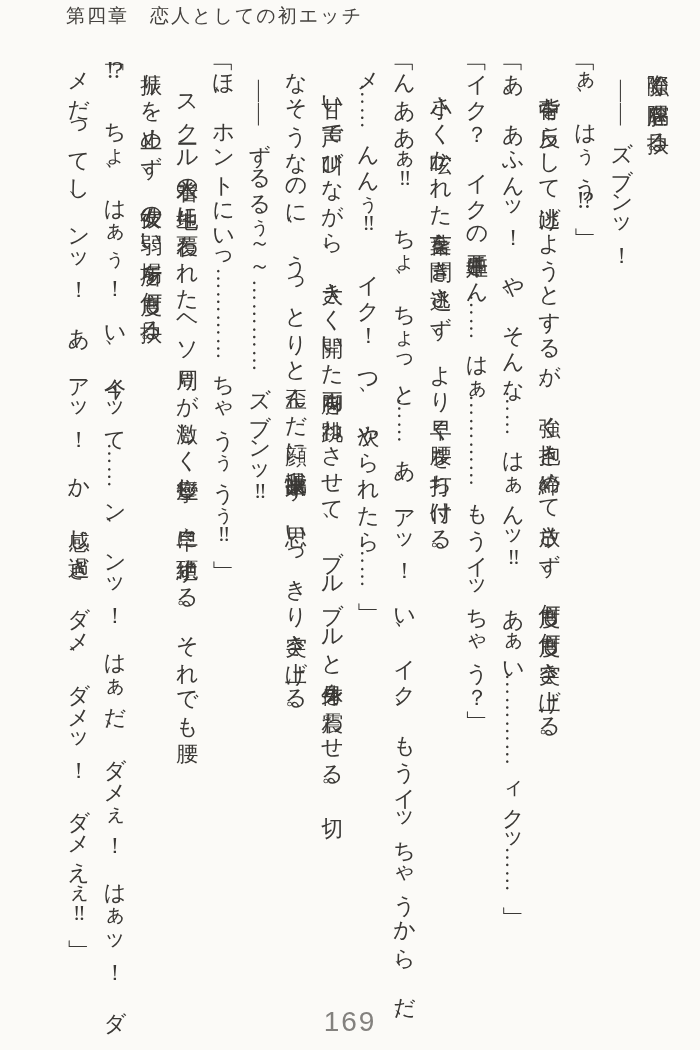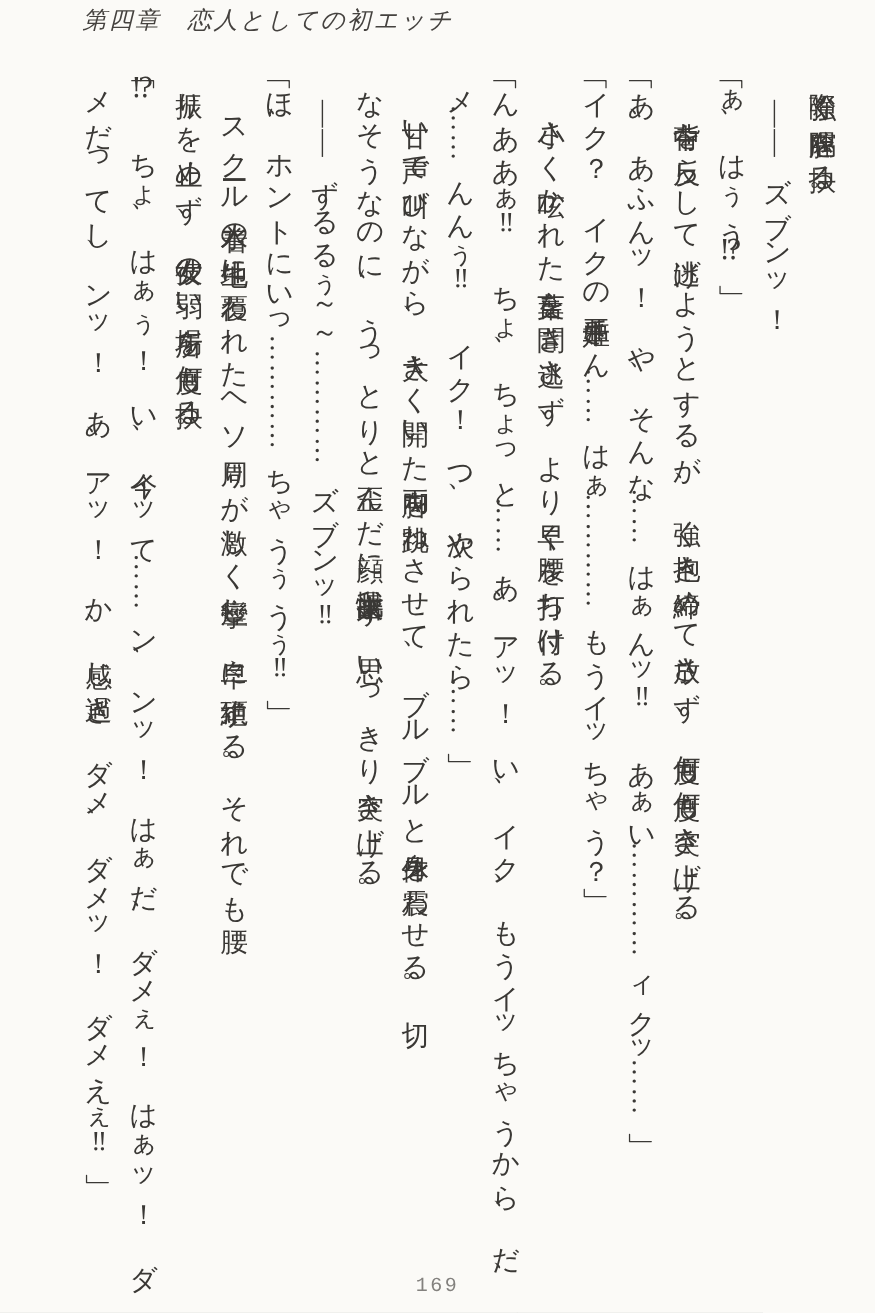--- a/index.html
+++ b/index.html
@@ -19,21 +19,20 @@
   }
   
   #chapter-header {
     position: absolute;
     left: 66px;
     top: 3px;
     font-size: 19px;
     letter-spacing: 2px;
     color: #45423f;
     white-space: pre;
-    font-style: italic;
   }
   
   #body-text {
     position: absolute;
     top: 57px;
     right: 24px;
     width: 622px;
     height: 948px;
     writing-mode: vertical-rl;
     text-orientation: mixed;
@@ -48,22 +47,22 @@
   .vline.indent {
     padding-top: 23px;        
   }
   
   #page-number {
     position: absolute;
     left: 0;
     bottom: 12px;
     width: 100%;
     text-align: center;
-    font-family: Liberation Mono, monospace;
-    font-size: 16px;
+    font-family: Liberation Sans, sans-serif;
+    font-size: 28px;
     letter-spacing: 2px;
     color: #83817e;
   }
 </style>
 </head>
 <body>
 
 <div id="page">
   <div id="chapter-header">第四章　恋人としての初エッチ</div>
 

